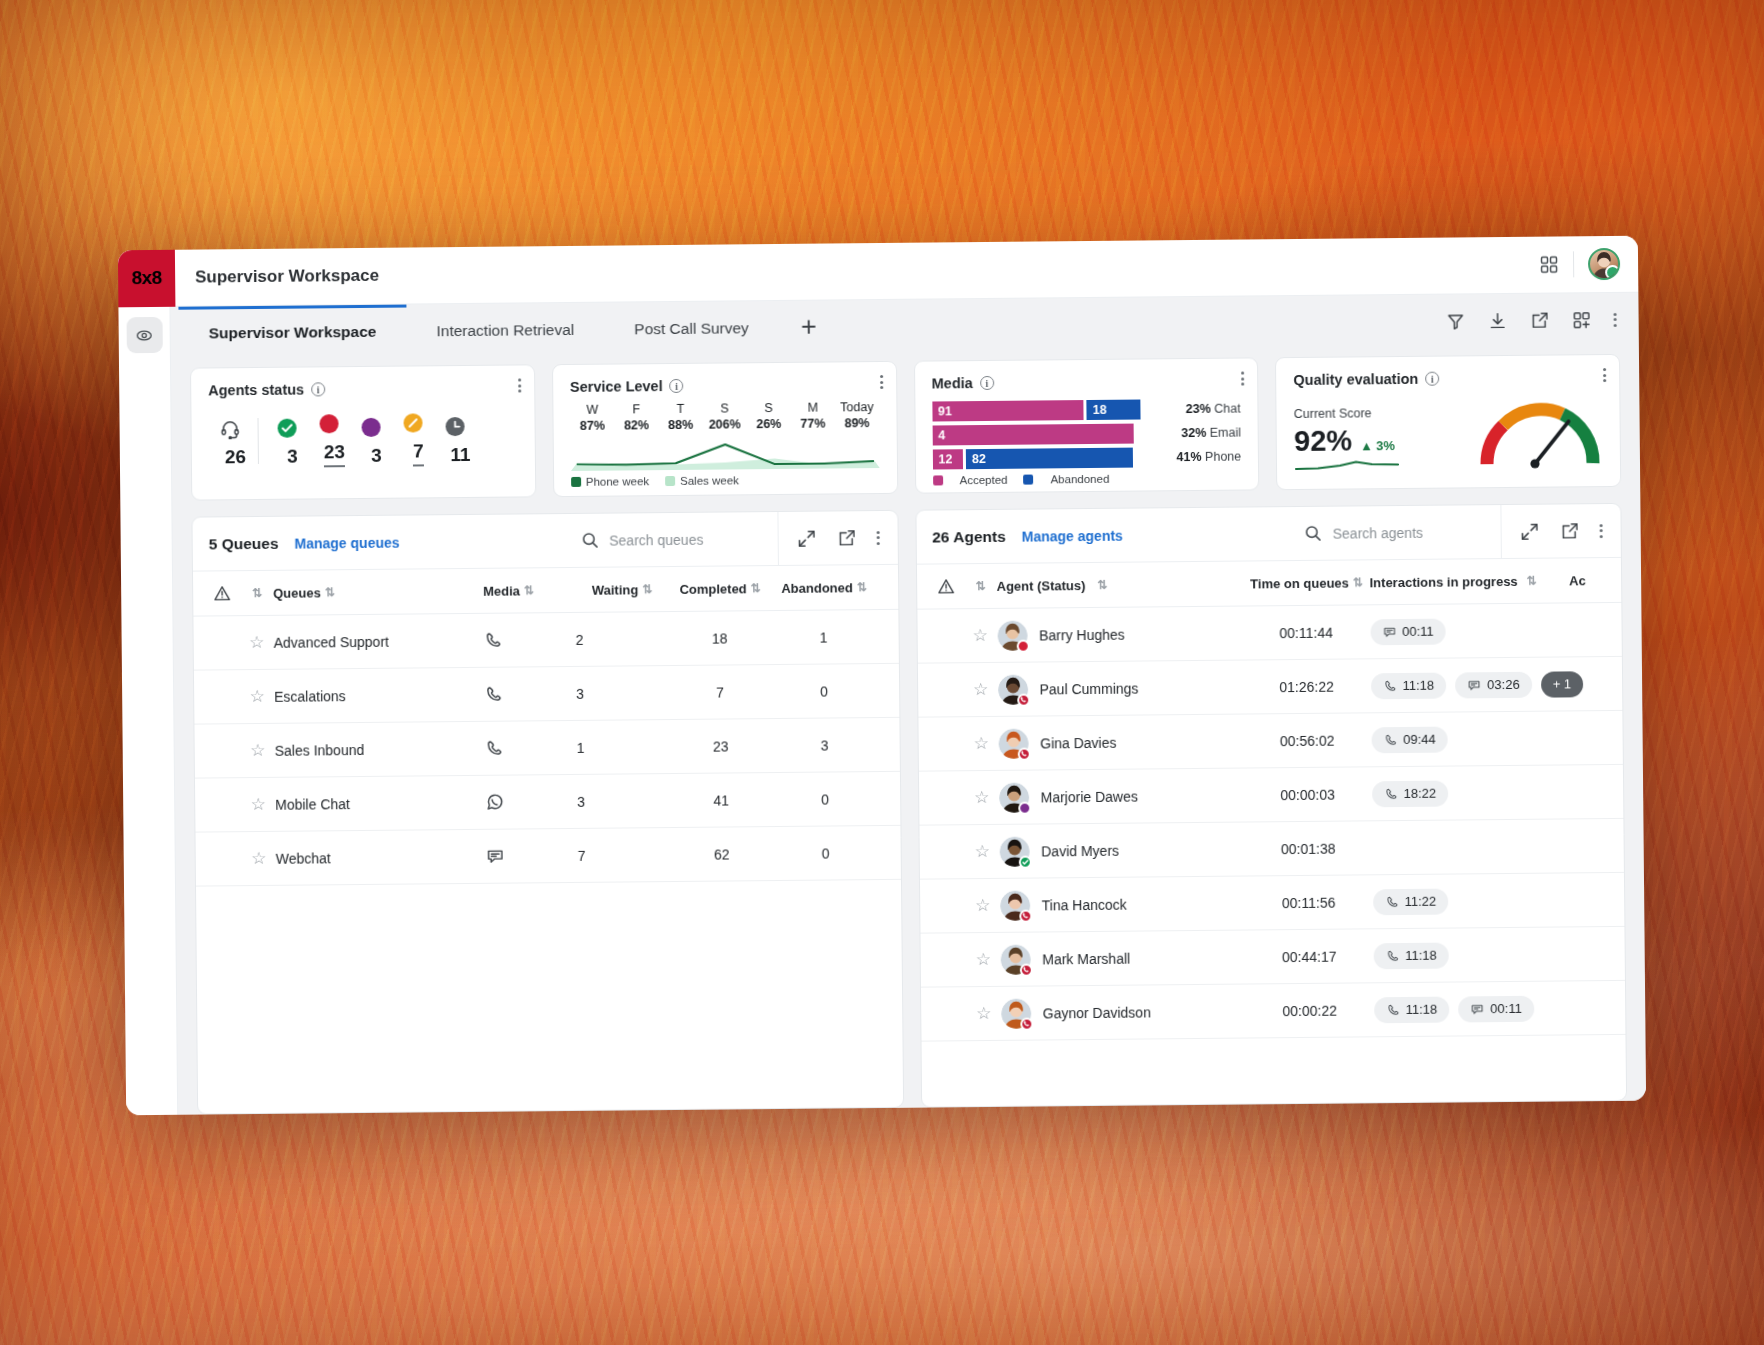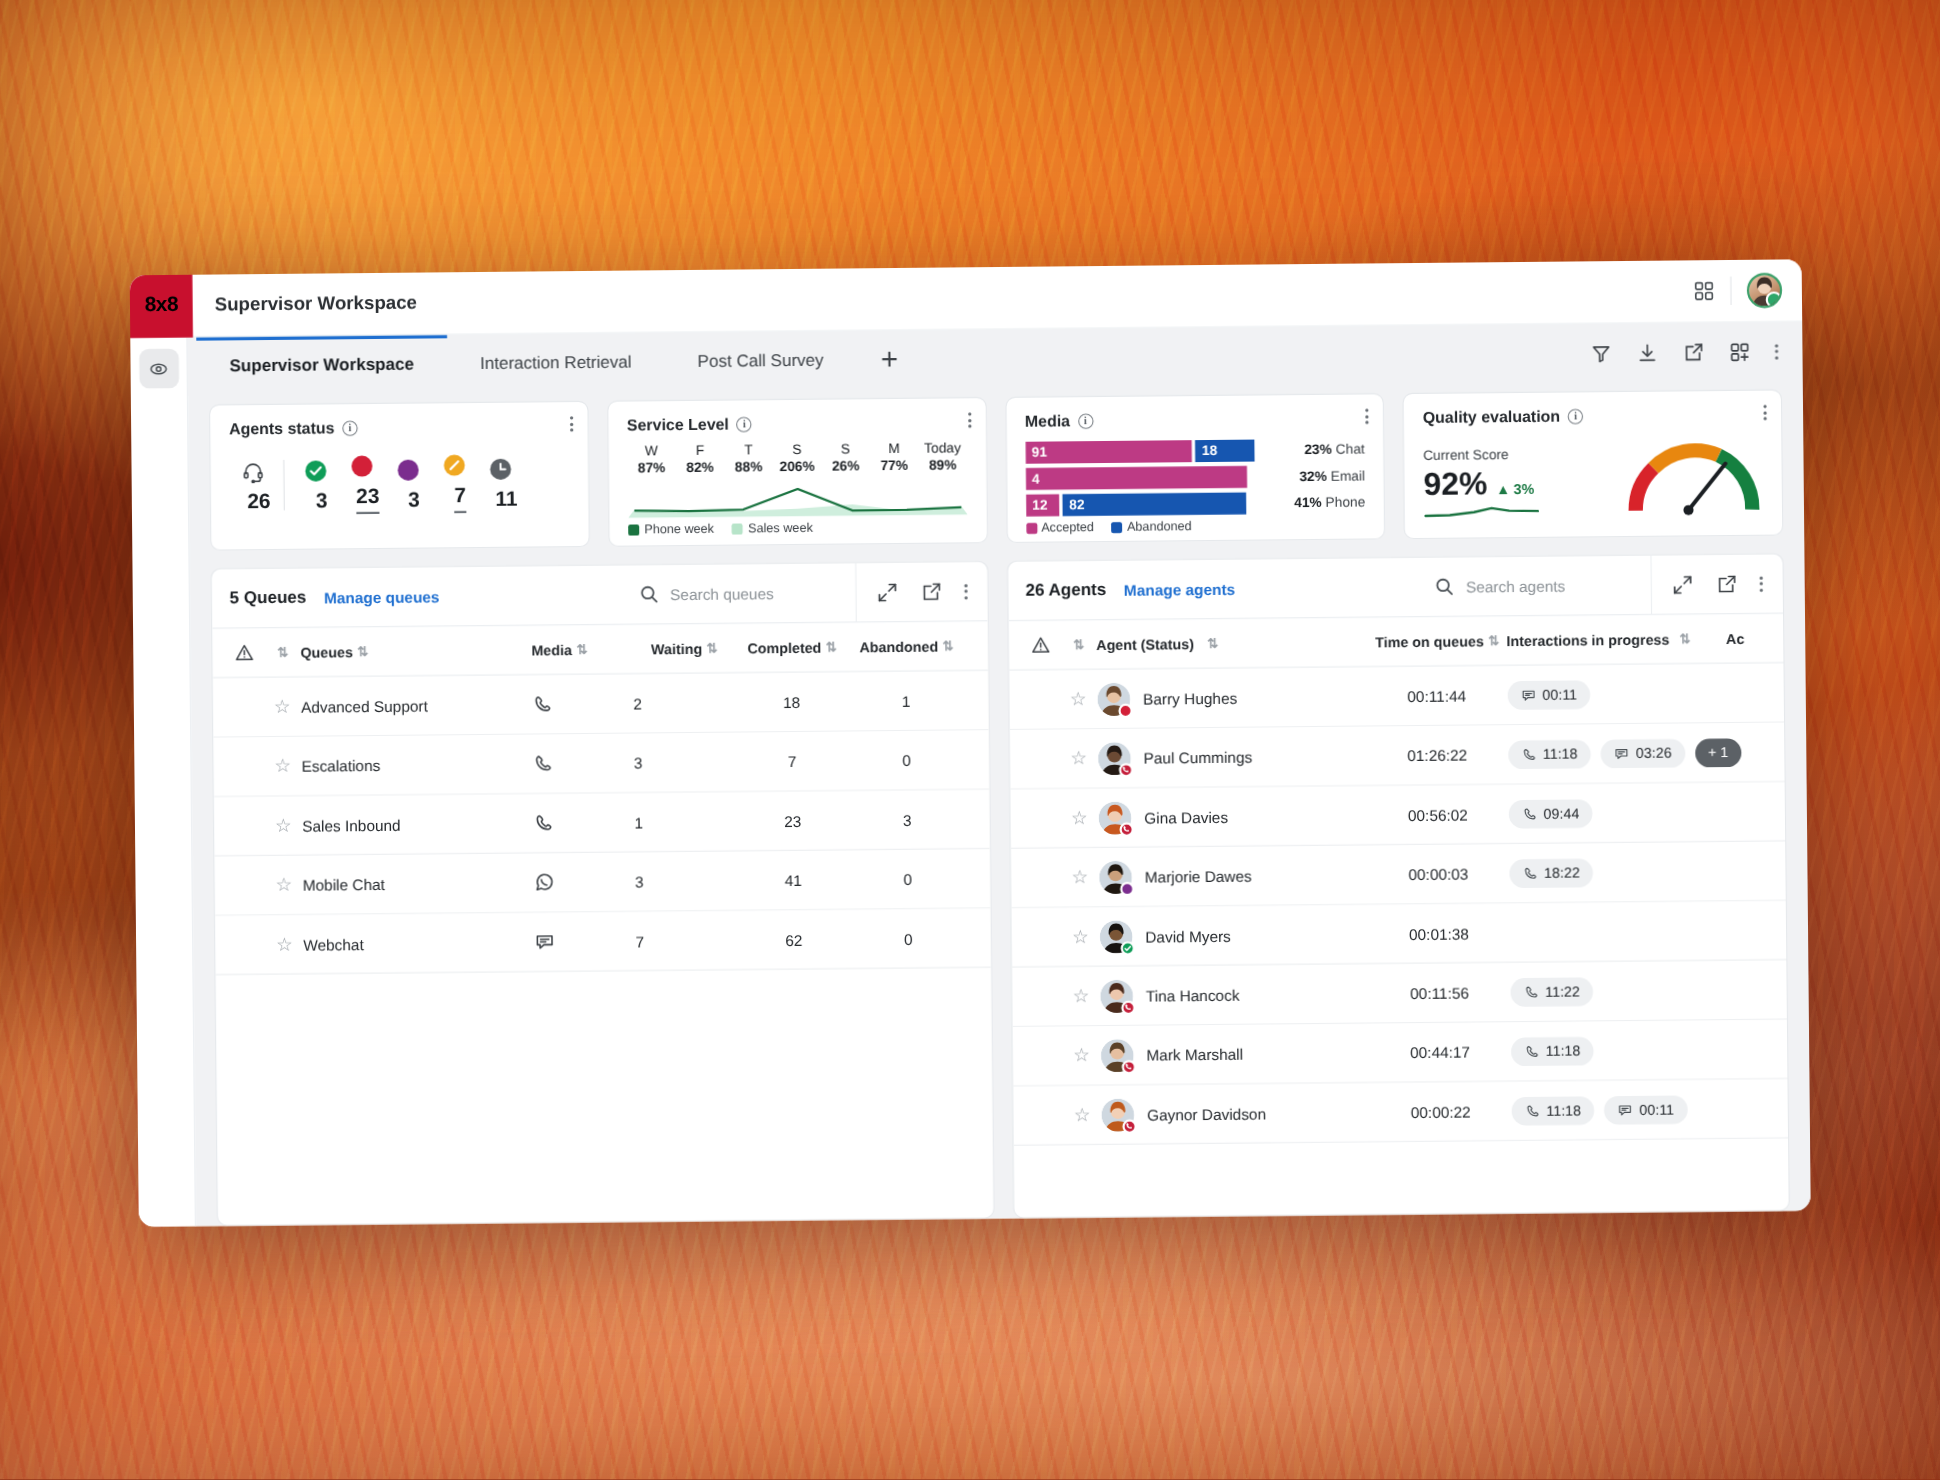--- a/index.html
+++ b/index.html
@@ -192,21 +192,21 @@
   .media-row { display: flex; align-items: center; height: 20px; margin-bottom: 4px; }
   .media-bars { display: flex; height: 20px; flex: 1; min-width: 0; }
   .bar {
     height: 20px; display: flex; align-items: center;
     color: #fff; font-size: 12.5px; font-weight: bold;
     padding-left: 6px; overflow: hidden;
   }
   .media-lbl { font-size: 12.5px; color: #3c4146; margin-left: 9px; white-space: nowrap; }
   .media-lbl b { color: #1b1f23; }
   .media-legend { display: flex; gap: 16px; margin-top: 5px; font-size: 11.5px; color: #3c4146; }
-  .media-legend span { display: flex; align-items: center; gap: 4px; justify-content: center; }
+  .media-legend span { display: flex; align-items: center; gap: 17px; justify-content: center; }
 
   
   .q-body { display: flex; align-items: flex-end; margin-top: 12px; }
   .q-left { flex: 1; }
   .q-cur { font-size: 12.5px; color: #3c4146; }
   .q-score-row { display: flex; align-items: baseline; gap: 8px; margin-top: 4px; }
   .q-score { font-size: 29px; font-weight: bold; color: #1b1f23; }
   .q-delta { font-size: 13px; font-weight: bold; color: #1d7a45; display: flex; align-items: center; gap: 3px; }
 
   

